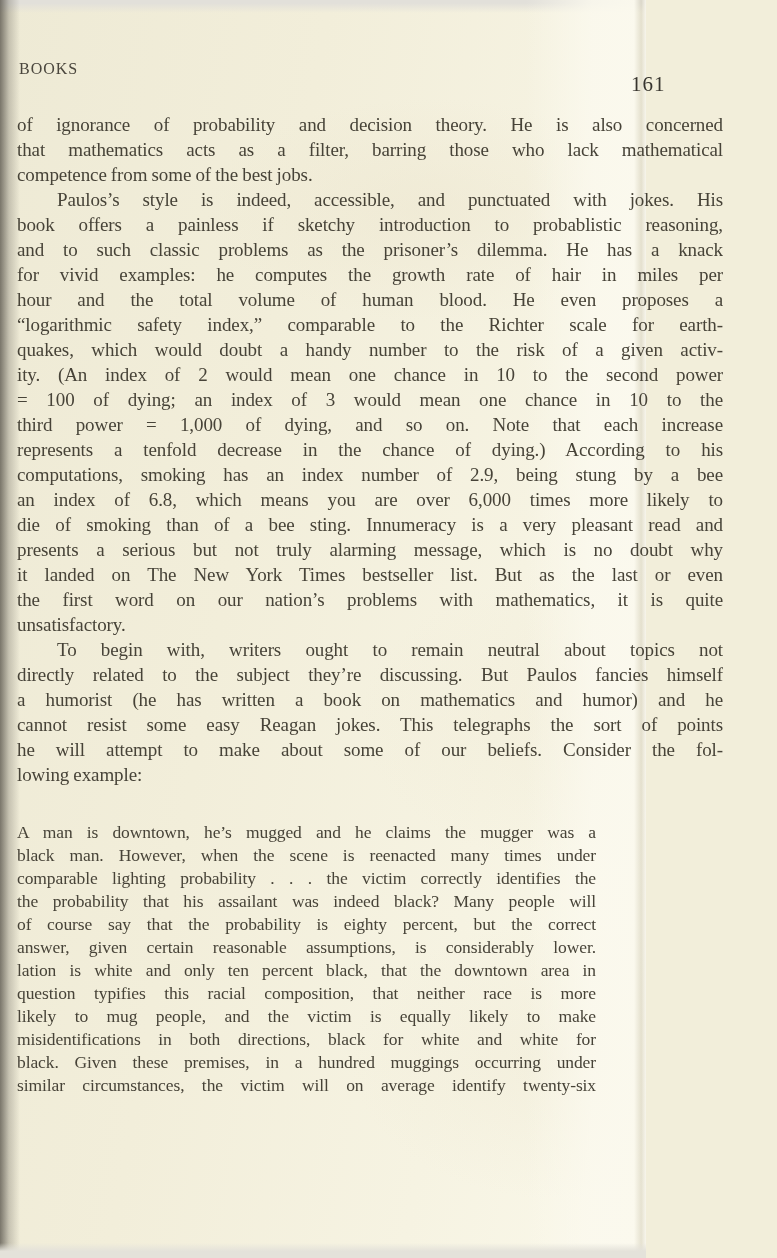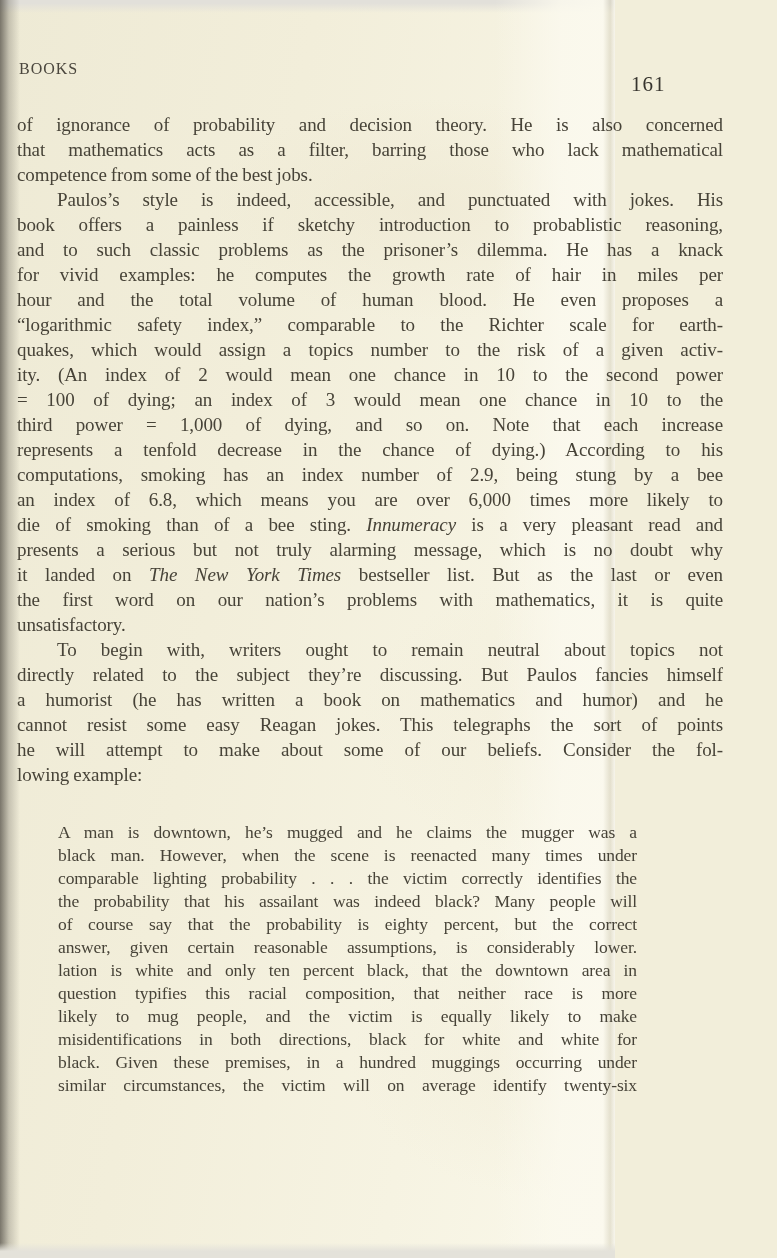--- a/index.html
+++ b/index.html
@@ -12,20 +12,21 @@
     background:var(--paper);
     font-family:"Liberation Serif", serif;
   }
   .scan{
     position:absolute;left:0;top:0;width:615px;height:1258px;
     background:
       radial-gradient(ellipse 320px 160px at 430px 210px, rgba(231,222,196,0.30), rgba(231,222,196,0) 70%),
       radial-gradient(ellipse 360px 220px at 610px 720px, rgba(233,225,200,0.28), rgba(233,225,200,0) 70%),
       radial-gradient(ellipse 300px 200px at 560px 1060px, rgba(230,222,196,0.25), rgba(230,222,196,0) 70%),
       linear-gradient(100deg,#eeead5 0%,#f2eeda 38%,#f6f3e2 72%,#faf8ea 100%);
+    padding-left: 31px;
   }
   .band-top{position:absolute;left:0;top:0;right:0;height:13px;
     background:linear-gradient(to bottom,#e2e0da 25%,rgba(226,224,218,0));}
   .band-bottom{position:absolute;left:0;bottom:0;right:0;height:15px;
     background:linear-gradient(to top,#e4e2da 45%,rgba(228,226,218,0));}
   .band-left{position:absolute;left:0;top:0;bottom:0;width:20px;
     background:linear-gradient(to right,rgba(92,88,79,0.8),rgba(120,116,106,0.35) 45%,rgba(140,136,126,0) 100%);}
   .band-right{position:absolute;right:0;top:0;bottom:0;width:120px;
     background:linear-gradient(to right,rgba(251,249,238,0),rgba(251,249,238,0.85) 55%,rgba(251,249,238,0.95) 90%,rgba(213,208,188,0.55) 96%,rgba(247,245,236,0.95));}
   .running-head{
@@ -41,25 +42,25 @@
     color:var(--ink);font-size:19px;line-height:25px;
     letter-spacing:-0.1px;word-spacing:-0.5px;
   }
   .line{
     text-align:justify;text-align-last:justify;
     height:25px;overflow:hidden;
   }
   .line.last{text-align-last:left;}
   .line.indent{padding-left:40px;}
   .quote{
-    margin-top:34px;margin-left:41px;width:579px;
+    margin-top:34px;width:579px;
     font-size:17.5px;line-height:23px;word-spacing:-0.8px;
   }
   .quote .line{height:23px;}
-  .i{font-style:italic;}
+  .i{}
 </style>
 </head>
 <body>
 
 <div class="scan">
   <div class="band-top"></div>
   <div class="band-left"></div>
   <div class="band-right"></div>
   <div class="band-bottom"></div>
 
@@ -72,21 +73,21 @@
         <div class="line">that mathematics acts as a filter, barring those who lack mathematical</div>
         <div class="line last">competence from some of the best jobs.</div>
       </div>
       <div>
         <div class="line indent">Paulos’s style is indeed, accessible, and punctuated with jokes. His</div>
         <div class="line">book offers a painless if sketchy introduction to probablistic reasoning,</div>
         <div class="line">and to such classic problems as the prisoner’s dilemma. He has a knack</div>
         <div class="line">for vivid examples: he computes the growth rate of hair in miles per</div>
         <div class="line">hour and the total volume of human blood. He even proposes a</div>
         <div class="line">“logarithmic safety index,” comparable to the Richter scale for earth-</div>
-        <div class="line">quakes, which would assign a topics number to the risk of a given activ-</div>
+        <div class="line">quakes, which would doubt a handy number to the risk of a given activ-</div>
         <div class="line">ity. (An index of 2 would mean one chance in 10 to the second power</div>
         <div class="line">= 100 of dying; an index of 3 would mean one chance in 10 to the</div>
         <div class="line">third power = 1,000 of dying, and so on. Note that each increase</div>
         <div class="line">represents a tenfold decrease in the chance of dying.) According to his</div>
         <div class="line">computations, smoking has an index number of 2.9, being stung by a bee</div>
         <div class="line">an index of 6.8, which means you are over 6,000 times more likely to</div>
         <div class="line"><span>die of smoking than of a bee sting. </span><span class="i">Innumeracy</span><span> is a very pleasant read and</span></div>
         <div class="line">presents a serious but not truly alarming message, which is no doubt why</div>
         <div class="line"><span>it landed on </span><span class="i">The New York Times</span><span> bestseller list. But as the last or even</span></div>
         <div class="line">the first word on our nation’s problems with mathematics, it is quite</div>

